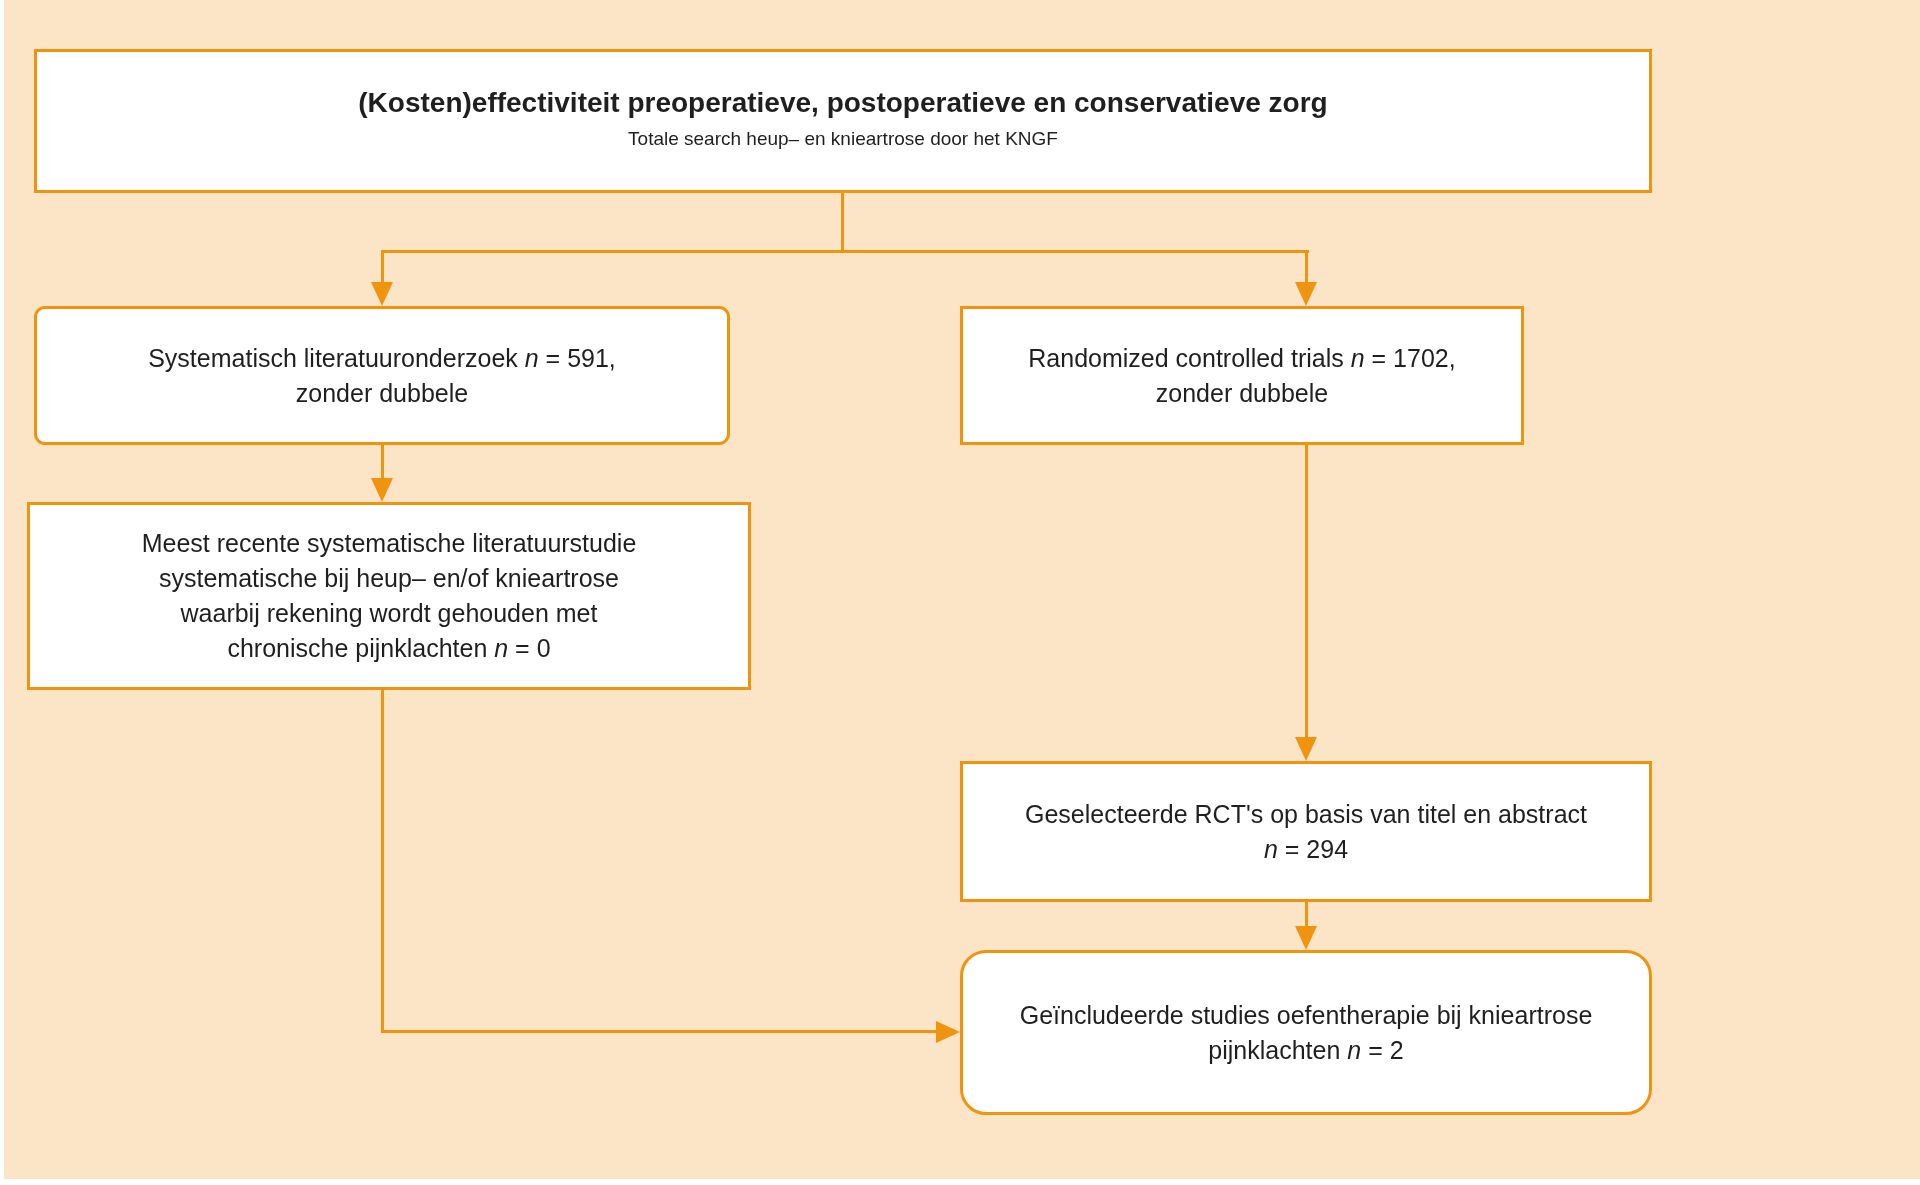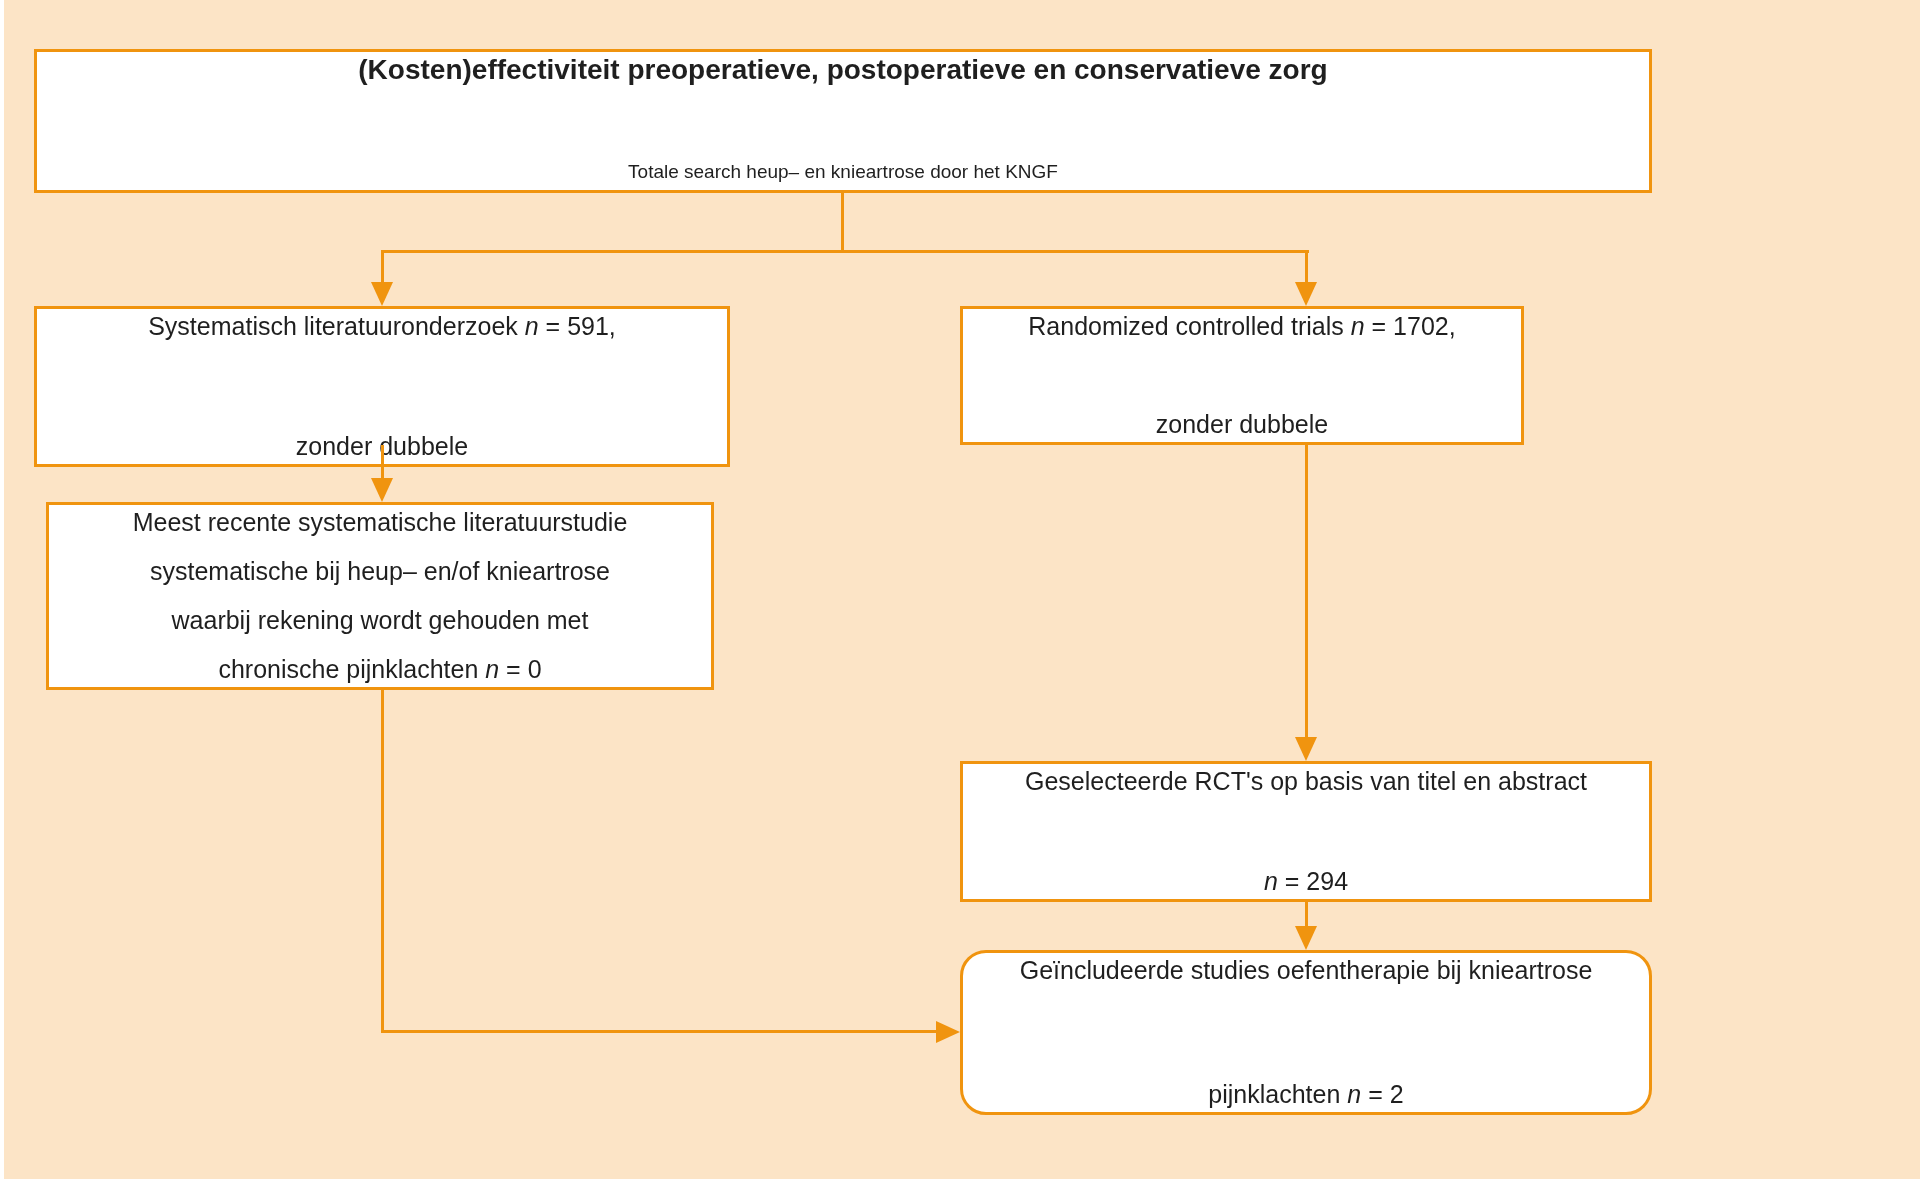--- a/index.html
+++ b/index.html
@@ -10,21 +10,21 @@
   }
   html,body{margin:0;padding:0;}
   body{font-family:"Liberation Sans", sans-serif; background:#FFFFFF;}
   .page{position:relative;width:1920px;height:1185px;background:#FFFFFF;overflow:hidden;}
   .canvas{position:absolute;left:4px;top:0;width:1916px;height:1179px;background:var(--bg);}
   .box{
     position:absolute;
     background:var(--boxfill);
     border:3px solid var(--accent);
     box-sizing:border-box;
-    display:flex;flex-direction:column;align-items:center;justify-content:space-between;
+    display:flex;flex-direction:column;align-items:center;justify-content:center;
     text-align:center;color:var(--text);
     font-size:25px;line-height:35px;
   }
   .box .tline{white-space:nowrap;}
   .title-box{line-height:36px;}
   .title-box .t1{font-weight:bold;font-size:28px;white-space:nowrap;}
   .title-box .t2{font-size:19px;white-space:nowrap;}
   .lineV,.lineH{position:absolute;background:var(--accent);}
   .arrowDown{position:absolute;width:0;height:0;
     border-left:11px solid transparent;border-right:11px solid transparent;
@@ -46,29 +46,29 @@
     <div class="t2">Totale search heup– en knieartrose door het KNGF</div>
   </div>
 
   <div class="lineV" style="left:841px;top:192px;width:3px;height:61px;"></div>
   <div class="lineH" style="left:381px;top:250px;width:928px;height:3px;"></div>
   <div class="lineV" style="left:381px;top:250px;width:3px;height:36px;"></div>
   <div class="arrowDown" style="left:371px;top:282px;"></div>
   <div class="lineV" style="left:1305px;top:250px;width:3px;height:36px;"></div>
   <div class="arrowDown" style="left:1295px;top:282px;"></div>
 
-  <div class="box" style="left:34px;top:306px;width:696px;height:161px;">
+  <div class="box" style="left:34px;top:306px;width:696px;height:139px;border-radius:11px;">
       <div class="tline"><span>Systematisch literatuuronderzoek </span><i>n</i><span> = 591,</span></div>
       <div class="tline"><span>zonder dubbele</span></div>
     </div>
 
   <div class="lineV" style="left:381px;top:445px;width:3px;height:36px;"></div>
   <div class="arrowDown" style="left:371px;top:478px;"></div>
 
-  <div class="box" style="left:46px;top:502px;width:668px;height:188px;">
+  <div class="box" style="left:27px;top:502px;width:724px;height:188px;">
       <div class="tline"><span>Meest recente systematische literatuurstudie</span></div>
       <div class="tline"><span>systematische bij heup– en/of knieartrose</span></div>
       <div class="tline"><span>waarbij rekening wordt gehouden met</span></div>
       <div class="tline"><span>chronische pijnklachten </span><i>n</i><span> = 0</span></div>
     </div>
 
   <div class="box" style="left:960px;top:306px;width:564px;height:139px;">
       <div class="tline"><span>Randomized controlled trials </span><i>n</i><span> = 1702,</span></div>
       <div class="tline"><span>zonder dubbele</span></div>
     </div>

